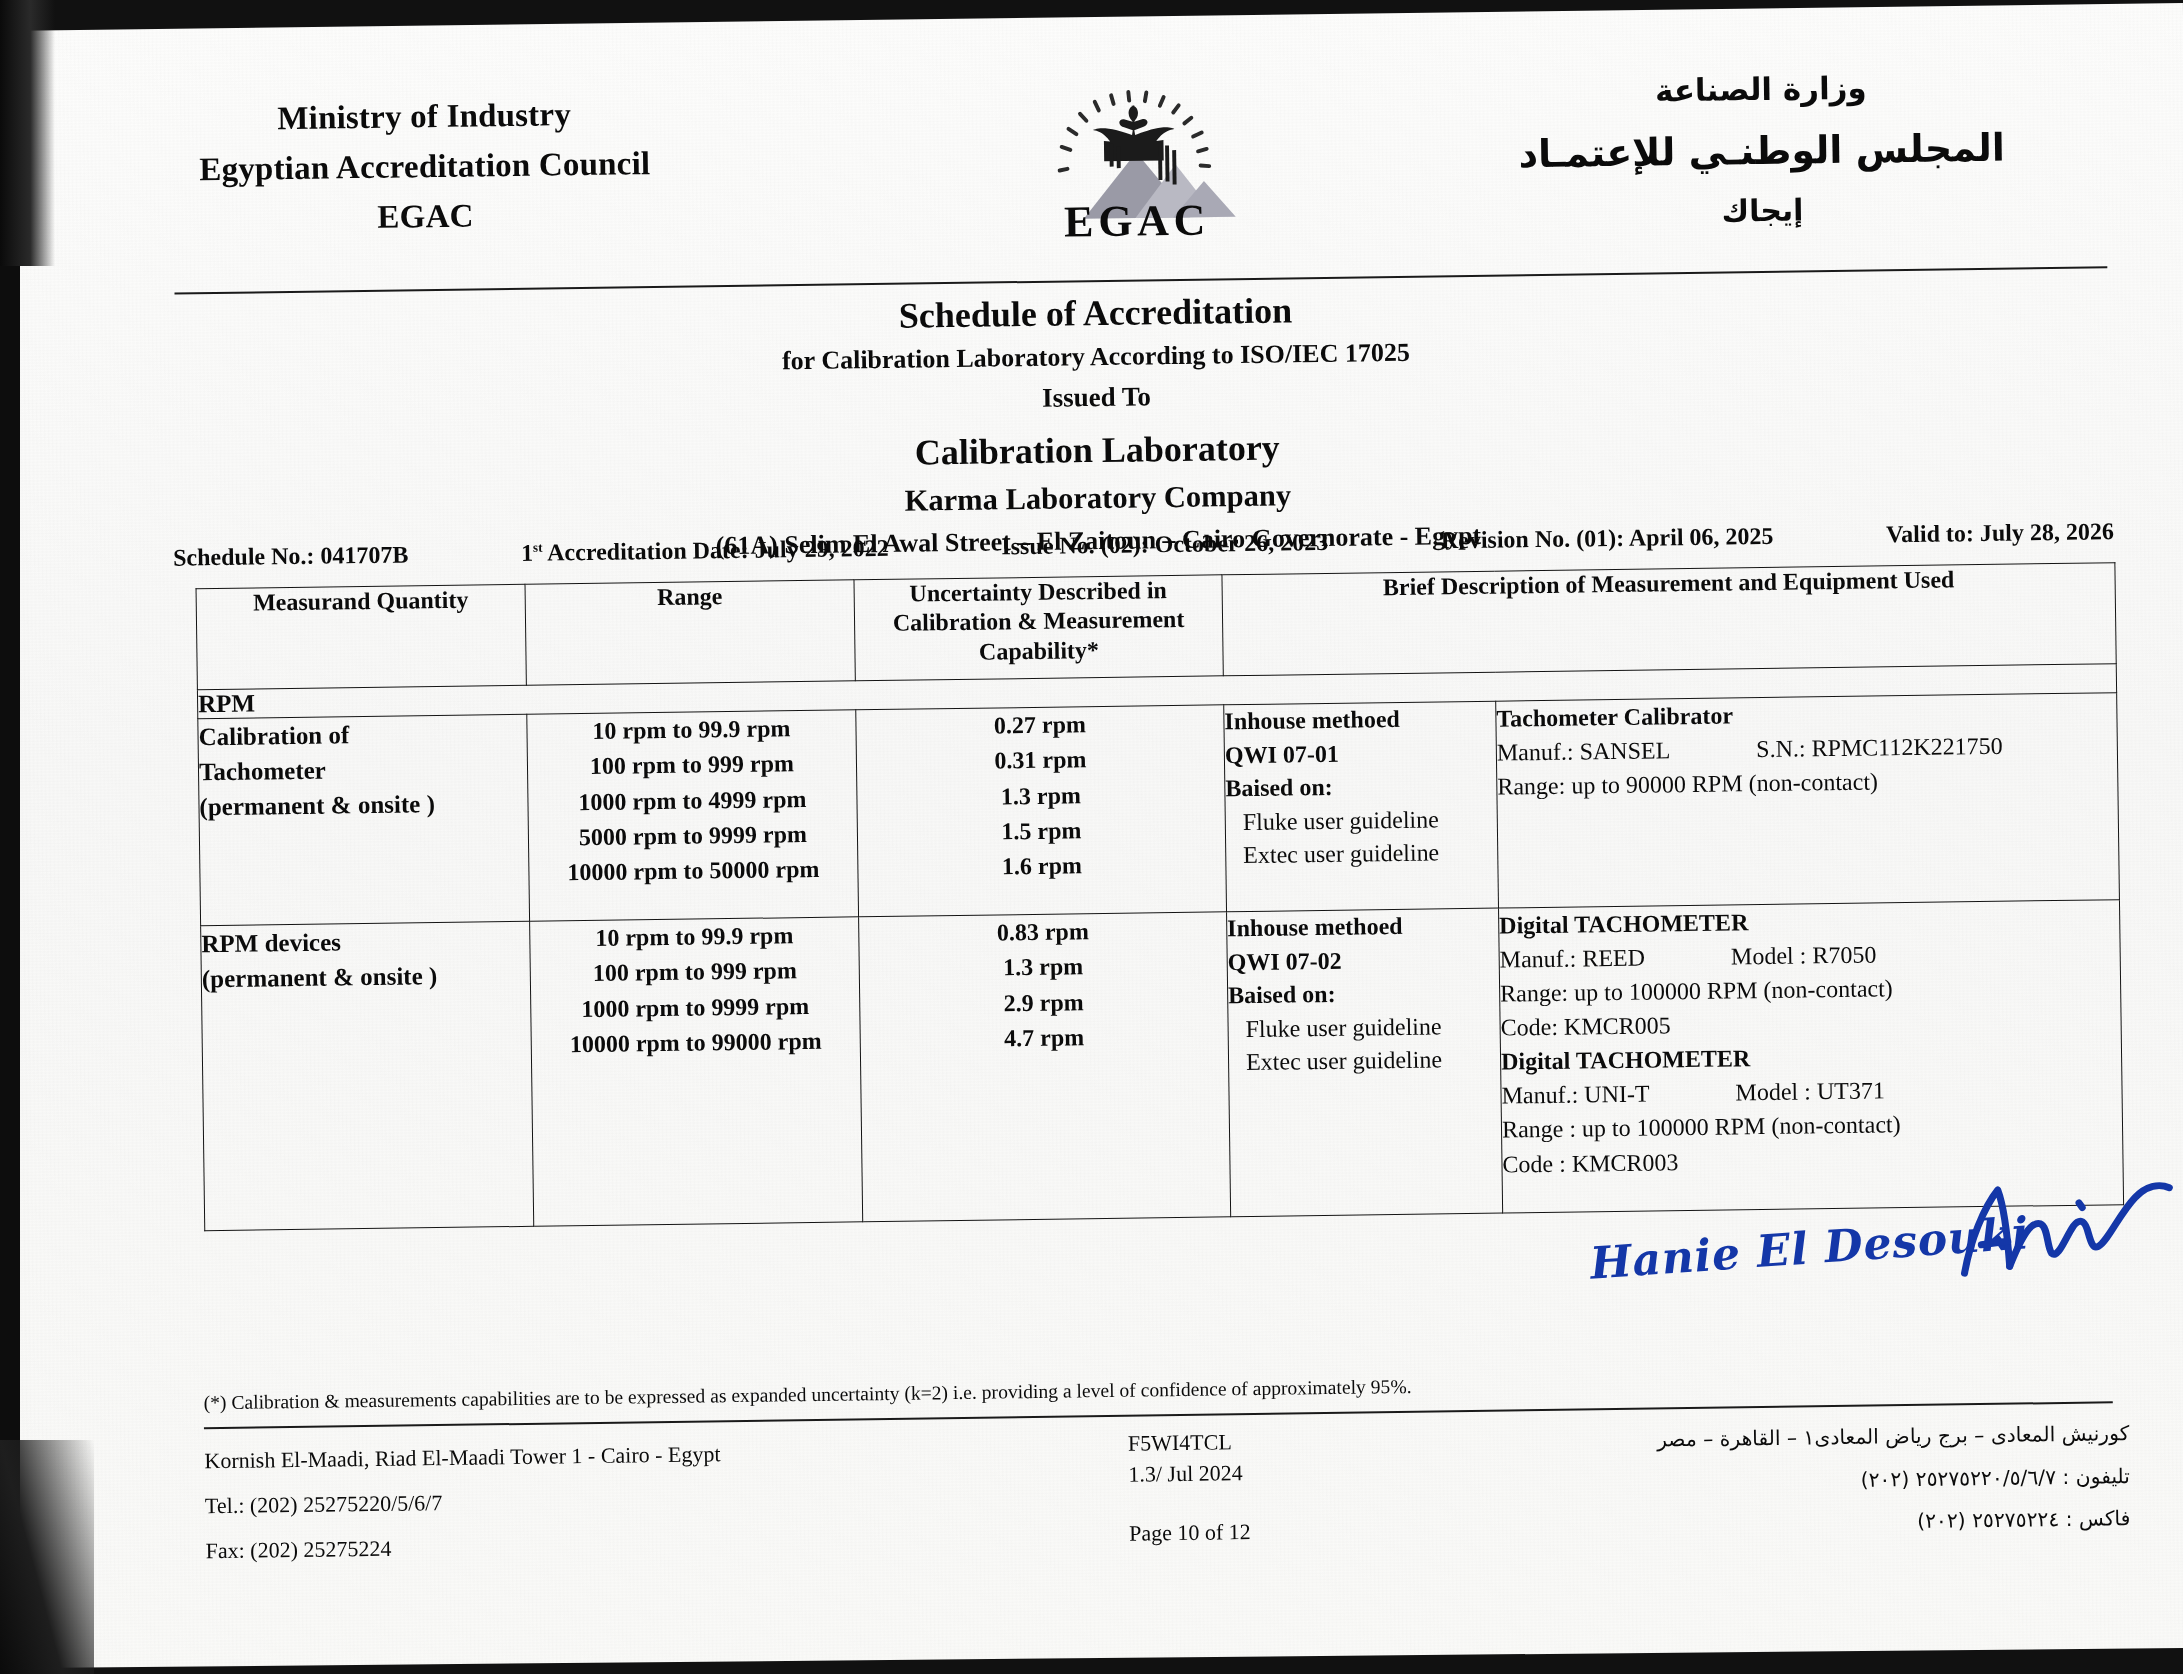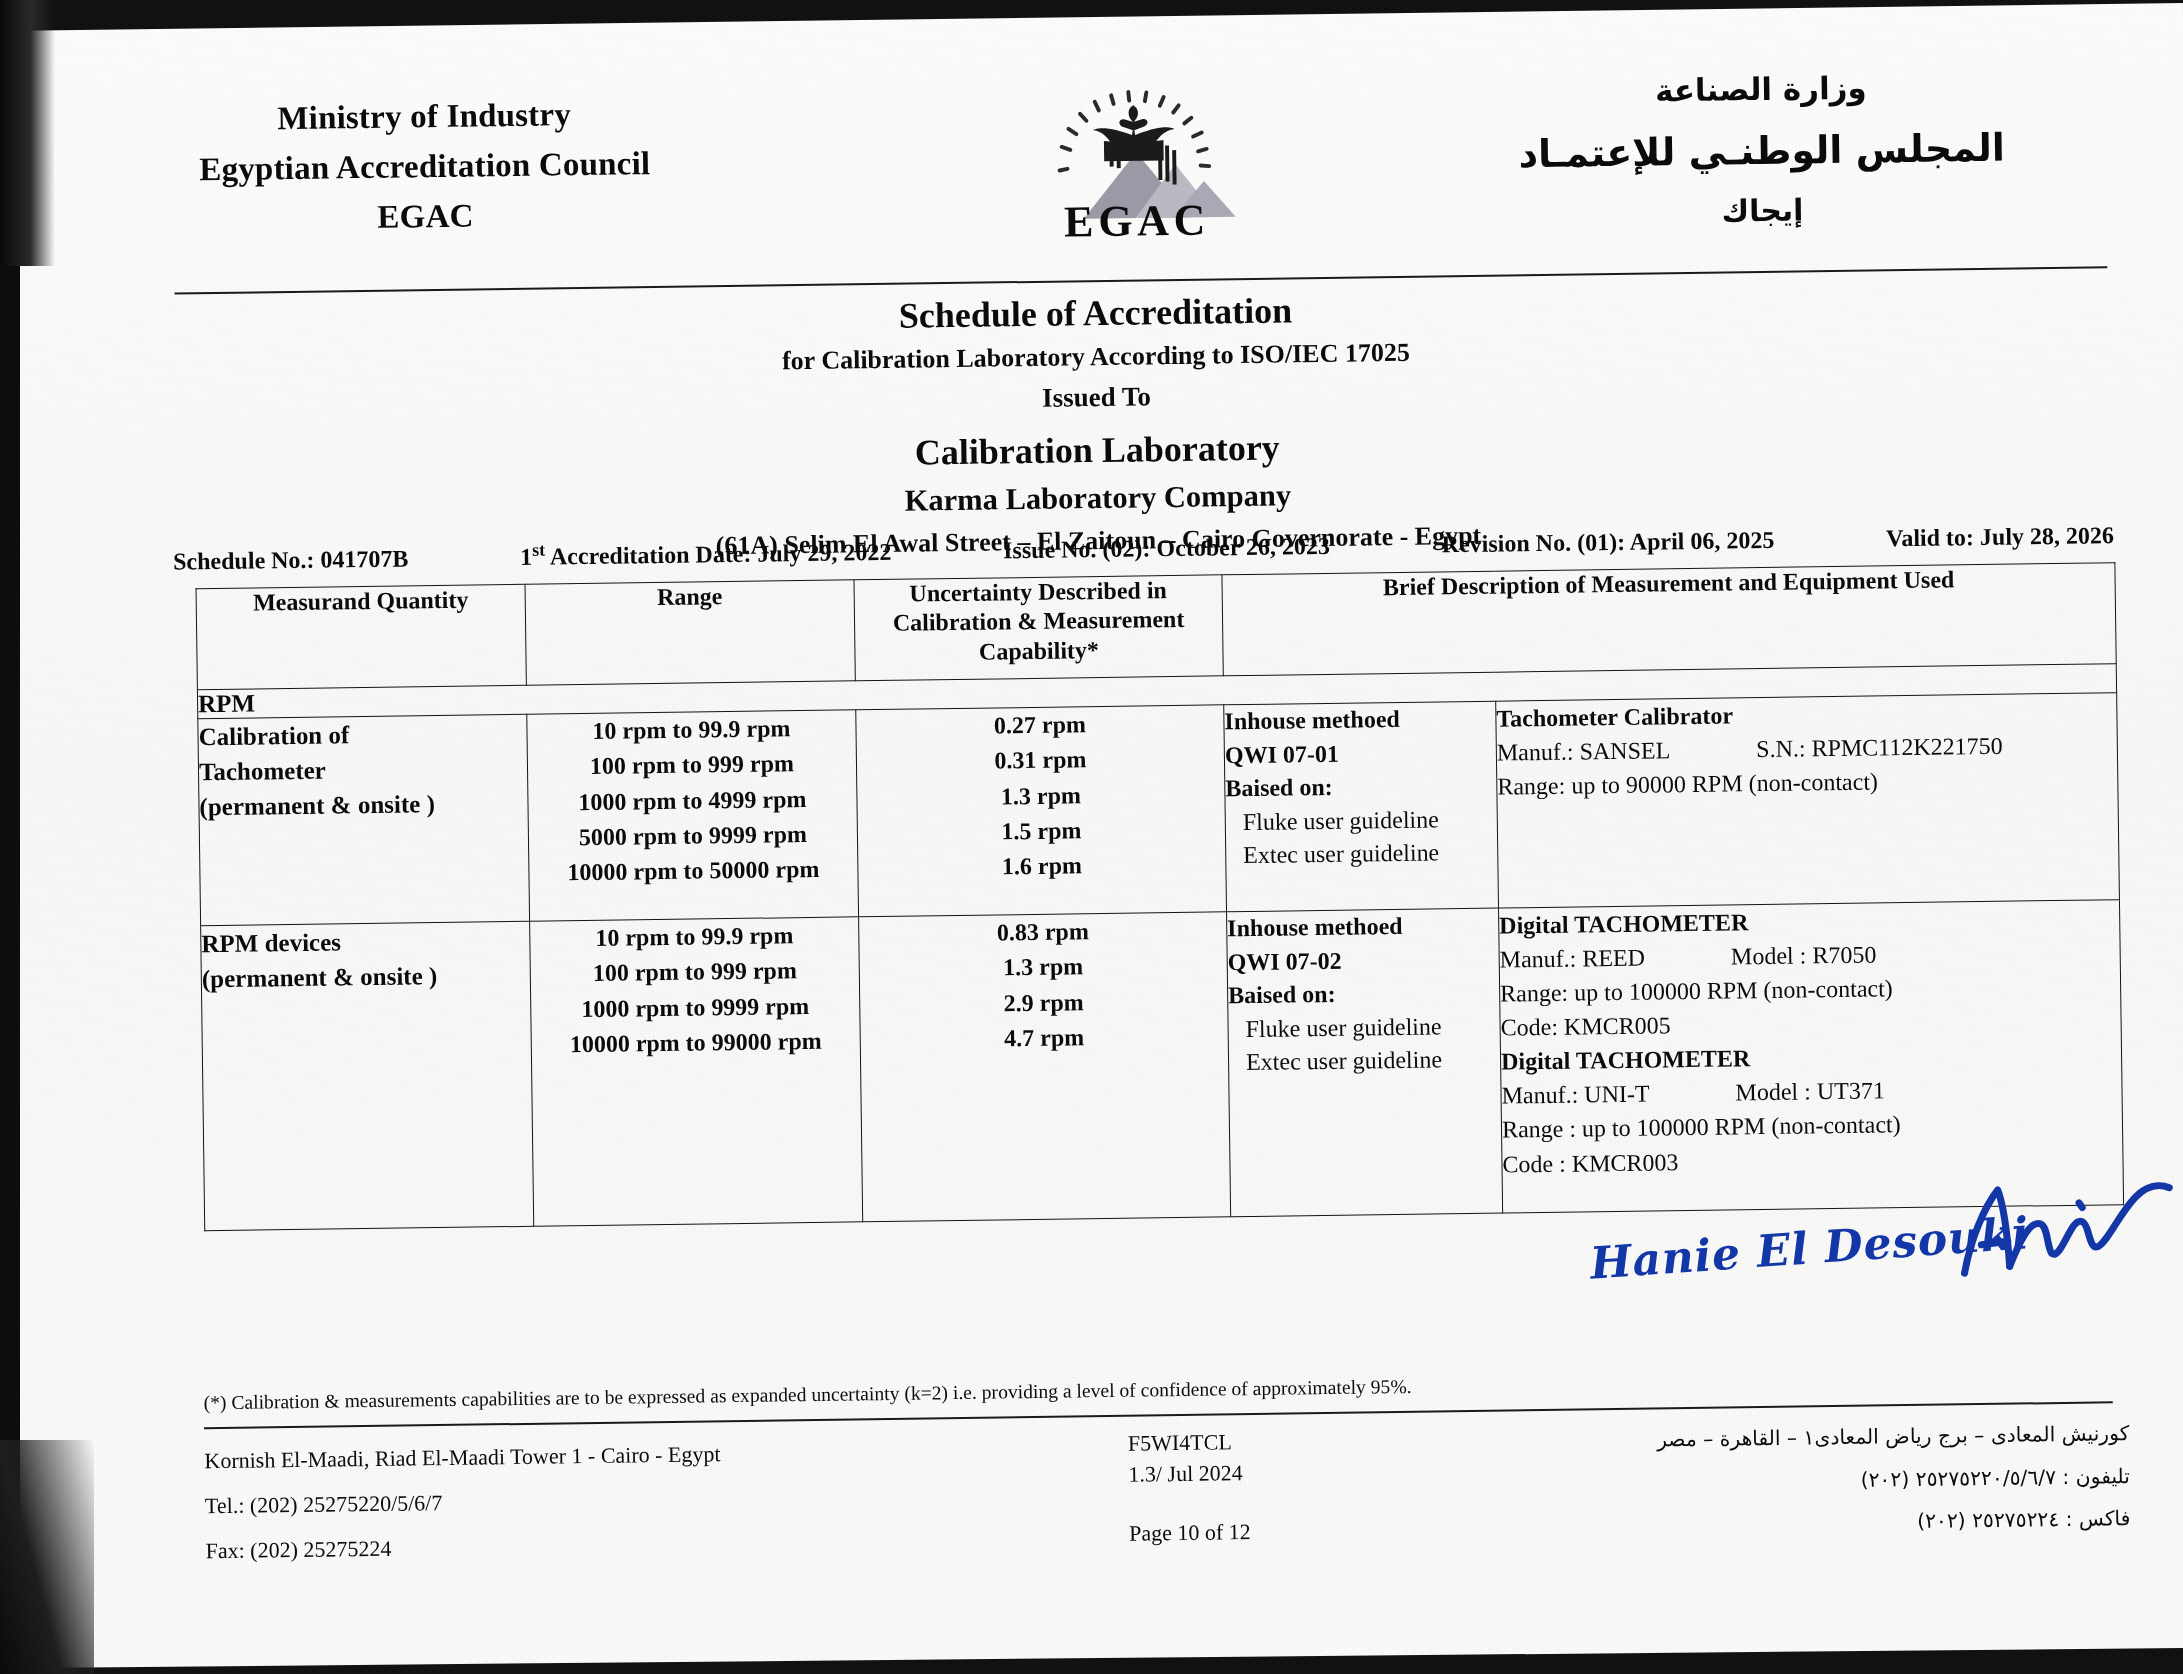--- a/index.html
+++ b/index.html
@@ -83,21 +83,21 @@
   .titleblock .t4 { font-size: 36px; font-weight: bold; line-height: 1.35; margin-top: 9.4px;}
   .titleblock .t5 { font-size: 30.5px; font-weight: bold; line-height: 1.35; margin-top: 3.1px;}
   .titleblock .t6 { font-size: 26px; font-weight: bold; line-height: 1.4; margin-top: 4.7px;}
 
   
   .infoline {
     position: absolute; left: 166px; top: 552px; width: 1941px;
     display: flex; justify-content: space-between; align-items: baseline;
     font-size: 24px; font-weight: bold; white-space: nowrap;
   }
-  .infoline sup { font-size: 18px; vertical-align: super; }
+  .infoline sup { font-size: 13px; vertical-align: super; }
 
   
   .tbl {
     position: absolute; left: 188px; top: 596px;
     width: 1919px;
     border-collapse: collapse;
     table-layout: fixed;
   }
   .tbl td, .tbl th {
     border: 1.6px solid #141414;

